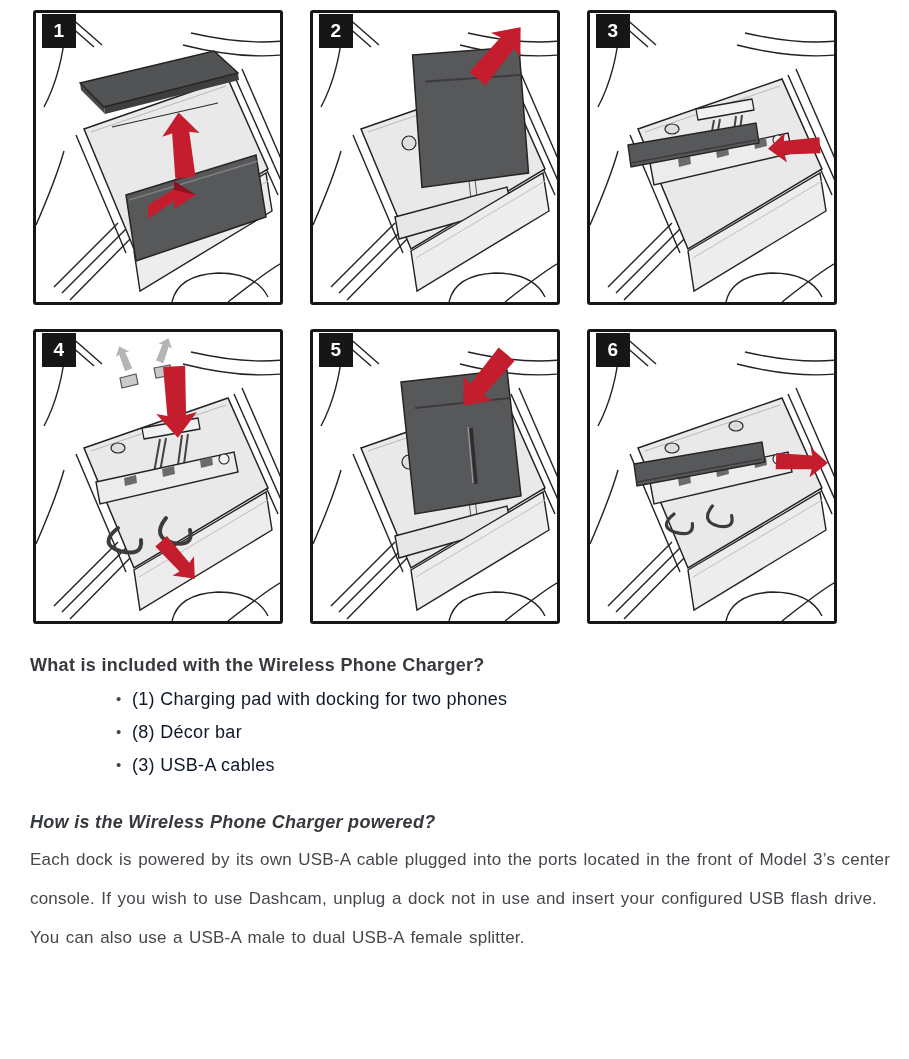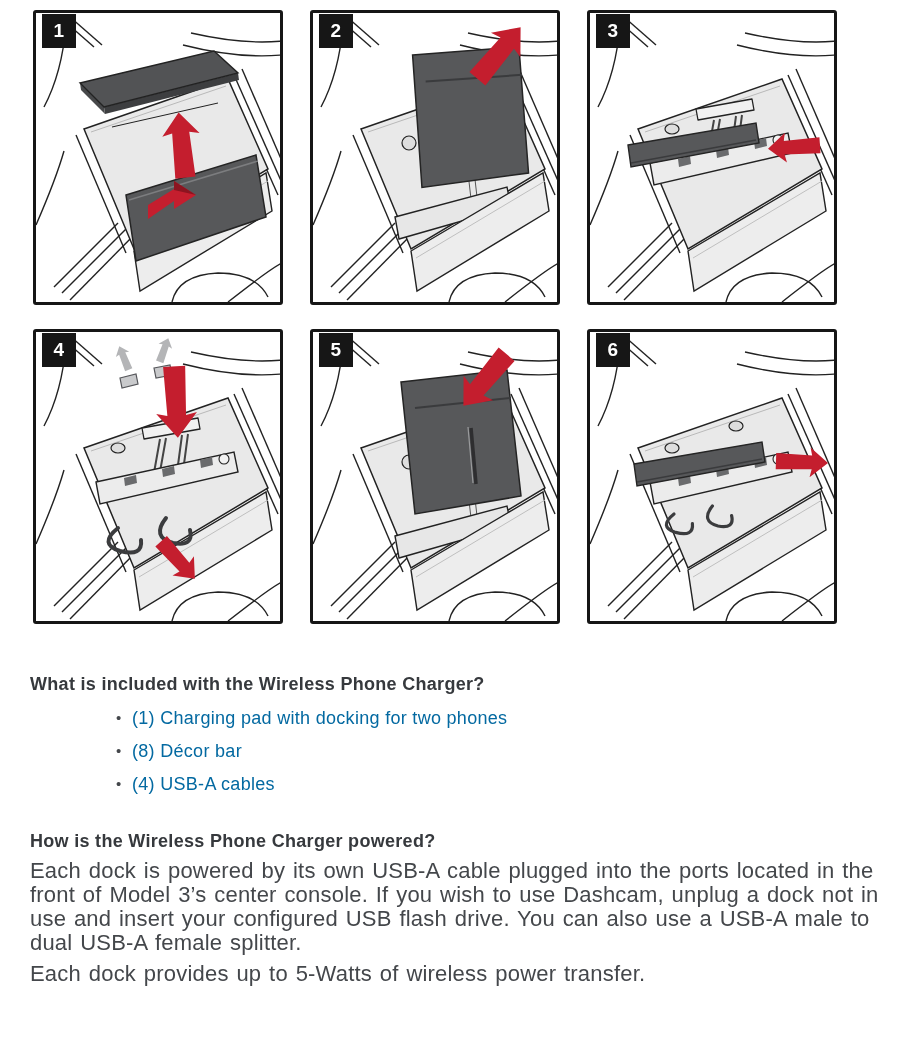--- a/index.html
+++ b/index.html
@@ -23,40 +23,40 @@
   }
   .badge{
     position:absolute; top:1px; left:6px;
     width:34px; height:34px; background:#161616;
     color:#ffffff; font-size:19px; font-weight:700;
     display:flex; align-items:center; justify-content:center;
     z-index:2; letter-spacing:.5px;
   }
   .art{display:block; width:244px; height:289px;}
   
-  .faq{margin:50px 0 0 30px; max-width:876px;}
+  .faq{margin:31px 0 0 30px; max-width:876px;}
   .faq h3{
     margin:0; font-size:18px; font-weight:700; color:#36393d;
     letter-spacing:.3px;
   }
-  .faq h3.spaced{margin-top:34px;}
+  .faq h3.spaced{margin-top:34px;font-style:italic;}
   .faq ul{
     margin:10px 0 0 0; padding:0 0 0 102px; list-style:none;
   }
   .faq li{
-    position:relative; font-size:18px; color:#0369a1;
+    position:relative; font-size:18px; color:#0f172a;
     line-height:26px; margin-bottom:7px; letter-spacing:.3px;
   }
   .faq li::before{
     content:"•"; position:absolute; left:-16px; top:0;
     color:#44474b; font-size:15px;
   }
   .faq p{
-    margin:7px 0 0 0; font-size:22px; color:#44474b;
-    line-height:24px; letter-spacing:.2px; word-spacing:1.5px;
+    margin:7px 0 0 0; font-size:17px; color:#44474b;
+    line-height:39px; letter-spacing:.2px; word-spacing:1.5px;
   }
 </style>
 </head>
 <body>
 
 <svg width="0" height="0" style="position:absolute" aria-hidden="true">
   <defs>
 
     <g id="ctx" stroke="#222" stroke-width="1.4" fill="none">
       <path d="M8 94 Q26 60 30 12"></path>
@@ -248,20 +248,19 @@
     </svg>
   </figure>
 
 </div>
 
 <section class="faq">
   <h3>What is included with the Wireless Phone Charger?</h3>
   <ul>
     <li>(1) Charging pad with docking for two phones</li>
     <li>(8) Décor bar</li>
-    <li>(4) USB-A cables</li>
+    <li>(3) USB-A cables</li>
   </ul>
 
   <h3 class="spaced">How is the Wireless Phone Charger powered?</h3>
   <p>Each dock is powered by its own USB-A cable plugged into the ports located in the front of Model 3’s center console. If you wish to use Dashcam, unplug a dock not in use and insert your configured USB flash drive. You can also use a USB-A male to dual USB-A female splitter.</p>
 
-  <p>Each dock provides up to 5-Watts of wireless power transfer.</p>
 </section>
 
 </body></html>

